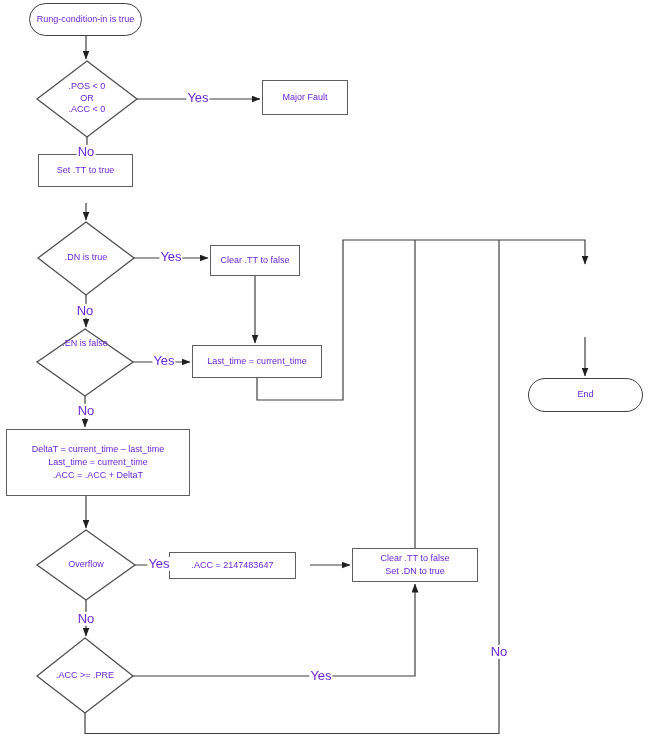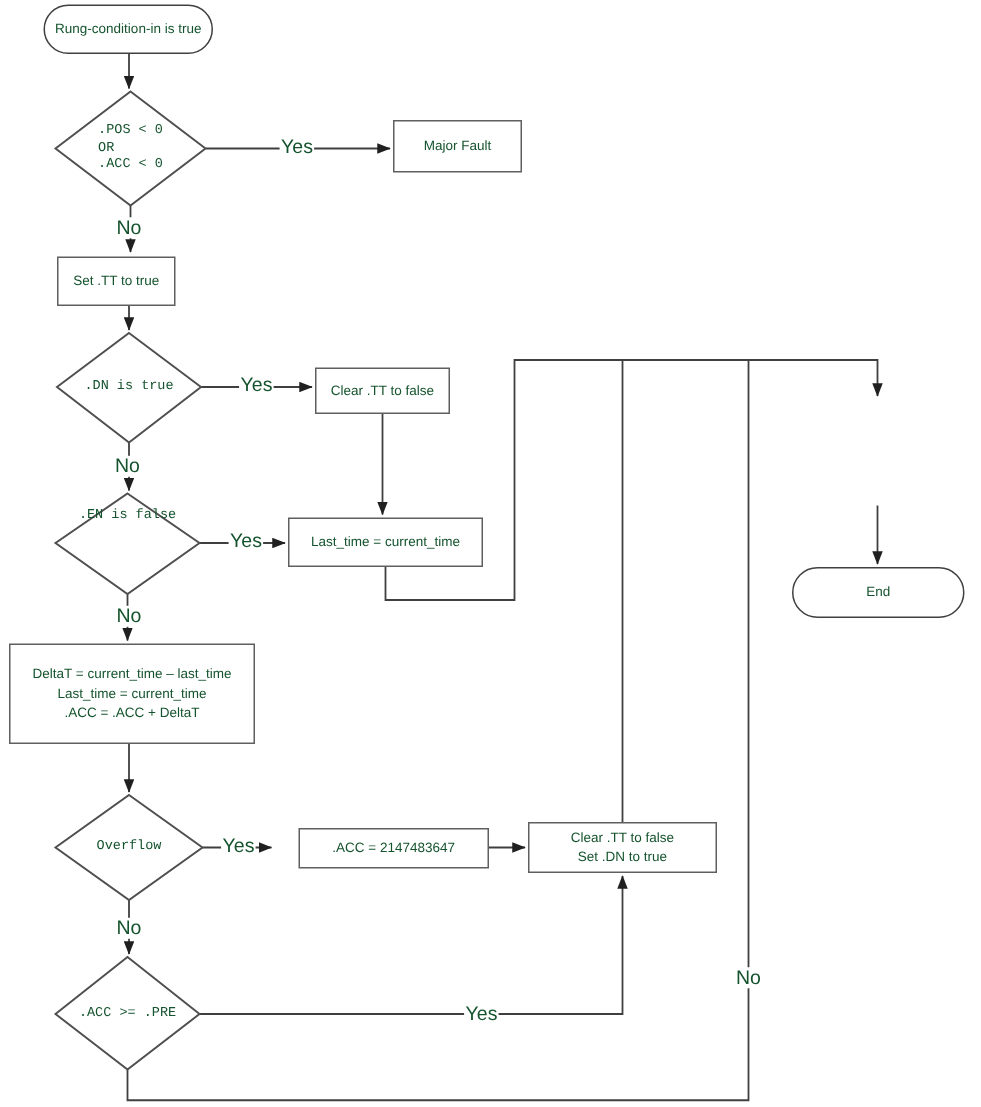--- a/index.html
+++ b/index.html
@@ -1,31 +1,31 @@
 <!DOCTYPE html>
 <html><head>
 <meta charset="utf-8">
 <style>
   html,body{margin:0;padding:0;background:#ffffff;}
   .canvas{
     position:relative;width:654px;height:738px;background:#ffffff;
-    font-family:"Liberation Sans",sans-serif;color:#14532d;overflow:hidden;
+    font-family:"Liberation Sans",sans-serif;color:#6d28d9;overflow:hidden;
   }
   svg.connectors{position:absolute;left:0;top:0;}
   .edge{stroke:#3f3f3f;stroke-width:1.2;fill:none;}
   .diamond{fill:#ffffff;stroke:#4f4f4f;stroke-width:1.3;}
   .node{
     position:absolute;box-sizing:border-box;display:flex;align-items:center;justify-content:center;
     text-align:center;font-size:9px;line-height:1.45;white-space:pre-line;background:#ffffff;
   }
   .process{border:1.5px solid #5f5f5f;}
   .terminator{border:1.4px solid #404040;border-radius:17px;}
   .dtext{
-    position:absolute;transform:translate(-50%,-50%);text-align:left;
-    font-size:9px;line-height:1.3;white-space:pre-line;font-family:Liberation Mono, monospace;
+    position:absolute;transform:translate(-50%,-50%);text-align:center;
+    font-size:9px;line-height:1.3;white-space:pre-line;
   }
   .elabel{
     position:absolute;transform:translate(-50%,-50%);font-size:13px;
     background:#ffffff;padding:0 1px;line-height:1.1;
   }
 </style>
 </head>
 <body>
 
 <div class="canvas">
@@ -60,31 +60,31 @@
     <polygon class="diamond" points="86,222 134,258 86,295 38,258"></polygon>
     <polygon class="diamond" points="85,329 133,362 85,396 37,362"></polygon>
     <polygon class="diamond" points="86,530 135,565 86,600 37,565"></polygon>
     <polygon class="diamond" points="85,638 133,676 85,713 37,676"></polygon>
   </svg>
 
   <div class="node terminator" style="left:29px;top:3px;width:113px;height:33px">Rung-condition-in is true</div>
 
   <div class="node process" style="left:262px;top:80px;width:86px;height:35px">Major Fault</div>
 
-  <div class="node process" style="left:38px;top:171px;width:79px;height:33px">Set .TT to true</div>
+  <div class="node process" style="left:38px;top:154px;width:95px;height:33px">Set .TT to true</div>
 
   <div class="node process" style="left:210px;top:245px;width:90px;height:31px">Clear .TT to false</div>
 
   <div class="node process" style="left:192px;top:345px;width:130px;height:33px">Last_time = current_time</div>
 
-  <div class="node process" style="left:6px;top:429px;width:164px;height:67px">DeltaT = current_time – last_time
+  <div class="node process" style="left:6px;top:429px;width:184px;height:67px">DeltaT = current_time – last_time
 Last_time = current_time
 .ACC = .ACC + DeltaT</div>
 
-  <div class="node process" style="left:199px;top:552px;width:127px;height:27px">.ACC = 2147483647</div>
+  <div class="node process" style="left:169px;top:552px;width:127px;height:27px">.ACC = 2147483647</div>
 
   <div class="node process" style="left:352px;top:548px;width:126px;height:34px">Clear .TT to false
 Set .DN to true</div>
 
 
   <div class="node terminator" style="left:528px;top:378px;width:115px;height:34px">End</div>
 
   <div class="dtext" style="left:87px;top:99px">.POS &lt; 0
 OR
 .ACC &lt; 0</div>

